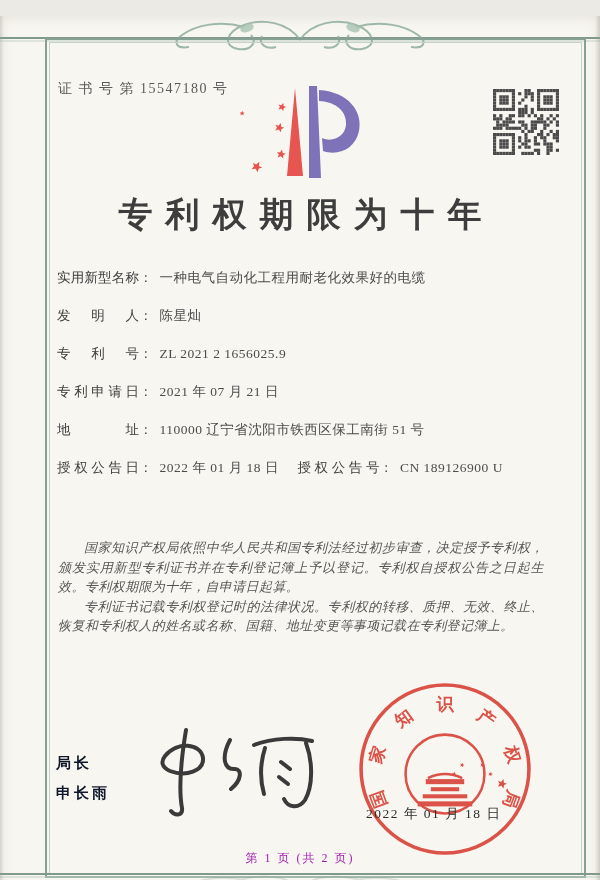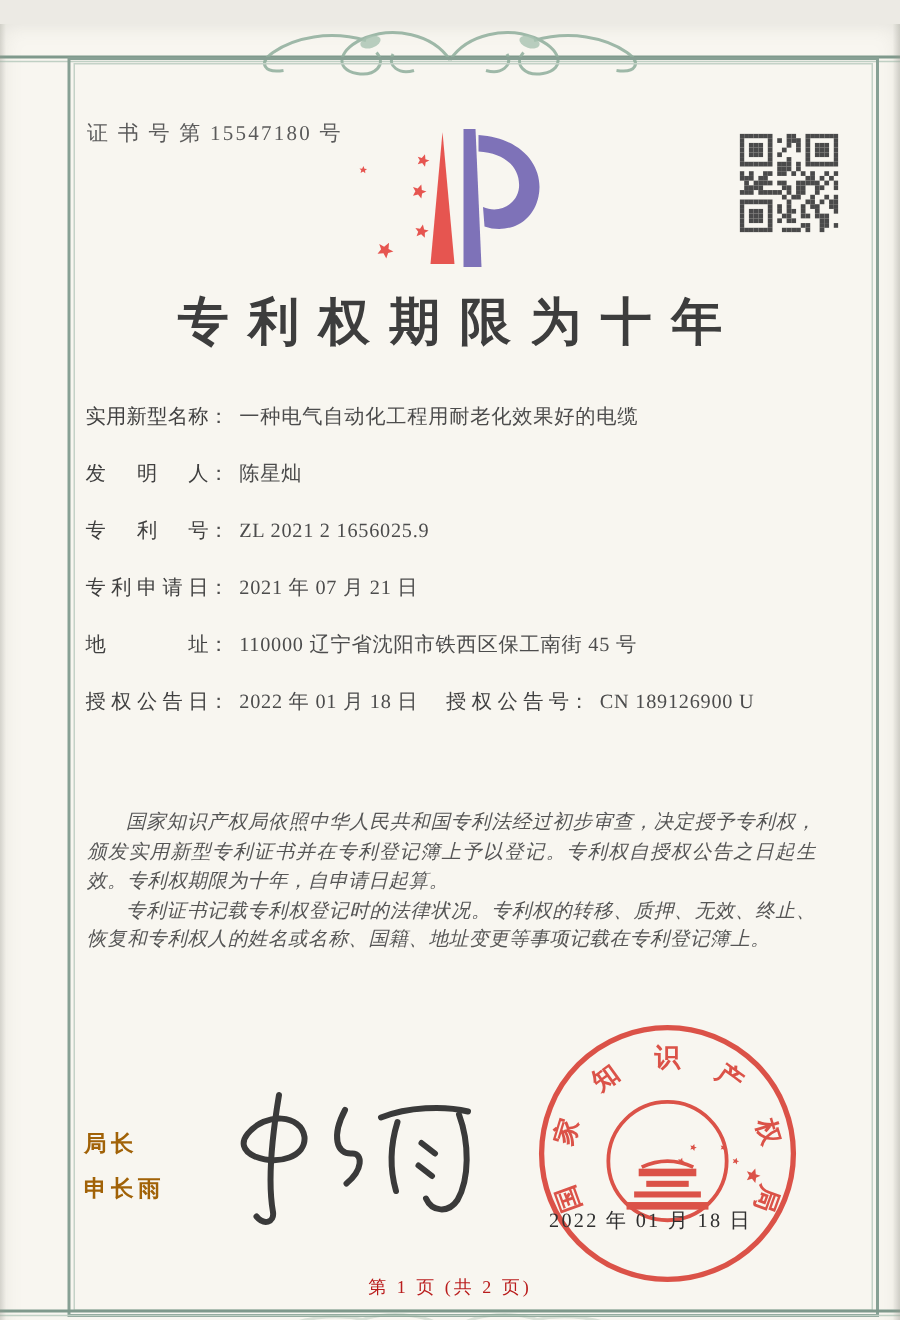--- a/index.html
+++ b/index.html
@@ -32,31 +32,31 @@
           vertical-align:top;color:#404040;}
   .fcolon{display:inline-block;margin-right:7px;}
   .fvalue{letter-spacing:.5px;}
   .pair1{display:inline-block;width:237px;}
 
   .paras{position:absolute;left:58px;top:522px;width:486px;}
   .paras p{margin:0;font-style:italic;font-size:13px;line-height:19.5px;color:#565656;
            text-indent:2em;text-align:justify;letter-spacing:.4px;}
 
   .signer{position:absolute;left:56px;top:732px;font-family:"Liberation Sans","DejaVu Sans",sans-serif;
-          font-weight:600;font-size:15px;color:#a16207;letter-spacing:3px;line-height:30px;}
+          font-weight:600;font-size:15px;color:#0f172a;letter-spacing:3px;line-height:30px;}
   .signature{position:absolute;left:148px;top:698px;width:185px;height:112px;}
 
   .seal{position:absolute;left:355px;top:663px;width:180px;height:180px;opacity:.92;}
   .seal-ch{fill:#d9453a;font-size:17px;font-weight:bold;text-anchor:middle;
            font-family:"Liberation Serif",serif;}
   .seal-date{position:absolute;left:366px;top:789px;font-size:13.5px;color:#2f2f2f;
              letter-spacing:1.5px;z-index:5;}
 
   .footer{position:absolute;left:0;top:834px;width:600px;text-align:center;
-          font-size:12px;color:#b91c1c;letter-spacing:2px;}
+          font-size:12px;color:#a21caf;letter-spacing:2px;}
 </style>
 </head>
 <body>
 
 <div class="page">
 
   <svg class="orn-top" viewBox="0 0 600 40">
     <line x1="0" y1="22" x2="600" y2="22" stroke="#7f998c" stroke-width="2"></line>
     <line x1="0" y1="25" x2="600" y2="25" stroke="#c0d0c4" stroke-width="1"></line>
     <g stroke="#8fae9c" stroke-width="2" fill="none" opacity="0.85">
@@ -335,21 +335,21 @@
     <div class="frow">
       <span class="flabel">发明人</span><span class="fcolon">：</span><span class="fvalue">陈星灿</span>
     </div>
     <div class="frow">
       <span class="flabel">专利号</span><span class="fcolon">：</span><span class="fvalue">ZL 2021 2 1656025.9</span>
     </div>
     <div class="frow">
       <span class="flabel">专利申请日</span><span class="fcolon">：</span><span class="fvalue">2021 年 07 月 21 日</span>
     </div>
     <div class="frow">
-      <span class="flabel">地址</span><span class="fcolon">：</span><span class="fvalue">110000 辽宁省沈阳市铁西区保工南街 45 号</span>
+      <span class="flabel">地址</span><span class="fcolon">：</span><span class="fvalue">110000 辽宁省沈阳市铁西区保工南街 51 号</span>
     </div>
     <div class="frow">
       <span class="pair1">
         <span class="flabel">授权公告日</span><span class="fcolon">：</span><span class="fvalue">2022 年 01 月 18 日</span>
       </span>
       <span>
         <span class="flabel">授权公告号</span><span class="fcolon">：</span><span class="fvalue">CN 189126900 U</span>
       </span>
     </div>
   </div>

